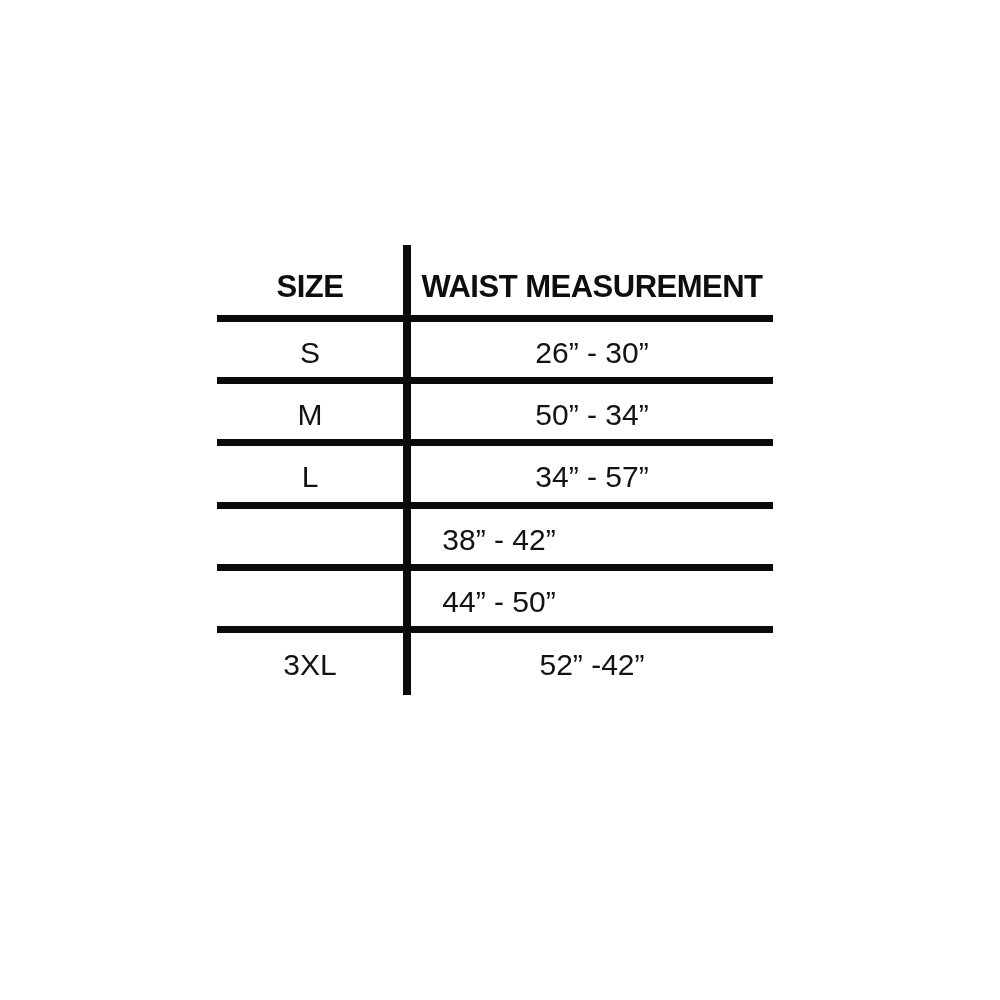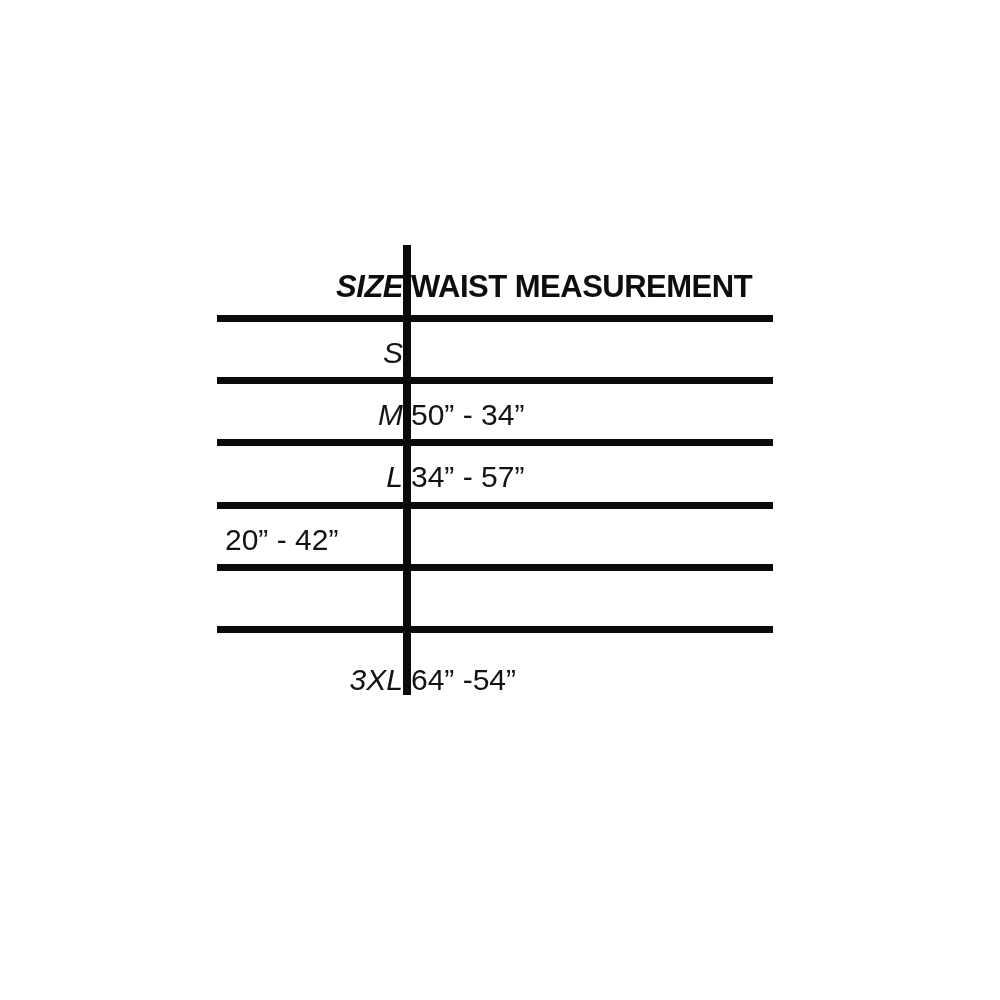--- a/index.html
+++ b/index.html
@@ -47,30 +47,29 @@
     height: 62px;
     display: flex;
     align-items: center;
   }
   .row-header { top: 11px; }
   .row-0 { top: 77px; }
   .row-1 { top: 139px; }
   .row-2 { top: 201px; }
   .row-3 { top: 264px; }
   .row-4 { top: 326px; }
-  .row-5 { top: 404px; }
+  .row-5 { top: 389px; }
   .cell-size {
     width: 186px;
-    text-align: right;
-    font-style: italic;
+    text-align: center;
   }
   .cell-waist {
     margin-left: 8px;
     flex: 1;
-    text-align: left;
+    text-align: center;
   }
   .trow .cell-size, .trow .cell-waist {
     font-size: 30px;
     color: #131313;
     letter-spacing: 0;
   }
   .row-header .cell-size, .row-header .cell-waist {
     font-weight: bold;
     font-size: 31px;
     letter-spacing: -0.5px;
@@ -86,47 +85,49 @@
 
   <div class="trow row-header">
     <div class="cell-size">SIZE</div>
     <div class="cell-waist">WAIST MEASUREMENT</div>
   </div>
 
   <div class="hline hline-1"></div>
 
   <div class="trow row-0">
     <div class="cell-size">S</div>
+    <div class="cell-waist">26” - 30”</div>
   </div>
 
   <div class="hline hline-2"></div>
 
   <div class="trow row-1">
     <div class="cell-size">M</div>
     <div class="cell-waist">50” - 34”</div>
   </div>
 
   <div class="hline hline-3"></div>
 
   <div class="trow row-2">
     <div class="cell-size">L</div>
     <div class="cell-waist">34” - 57”</div>
   </div>
 
   <div class="hline hline-4"></div>
 
   <div class="trow row-3">
-    <div class="cell-waist">20” - 42”</div>
+    <div class="cell-waist">38” - 42”</div>
   </div>
 
   <div class="hline hline-5"></div>
 
   <div class="trow row-4">
+    <div class="cell-waist">44” - 50”</div>
   </div>
 
   <div class="hline hline-6"></div>
 
   <div class="trow row-5">
     <div class="cell-size">3XL</div>
-    <div class="cell-waist">64” -54”</div>
+    <div class="cell-waist">52” -42”</div>
   </div>
 
 </div>
 
 </body></html>

